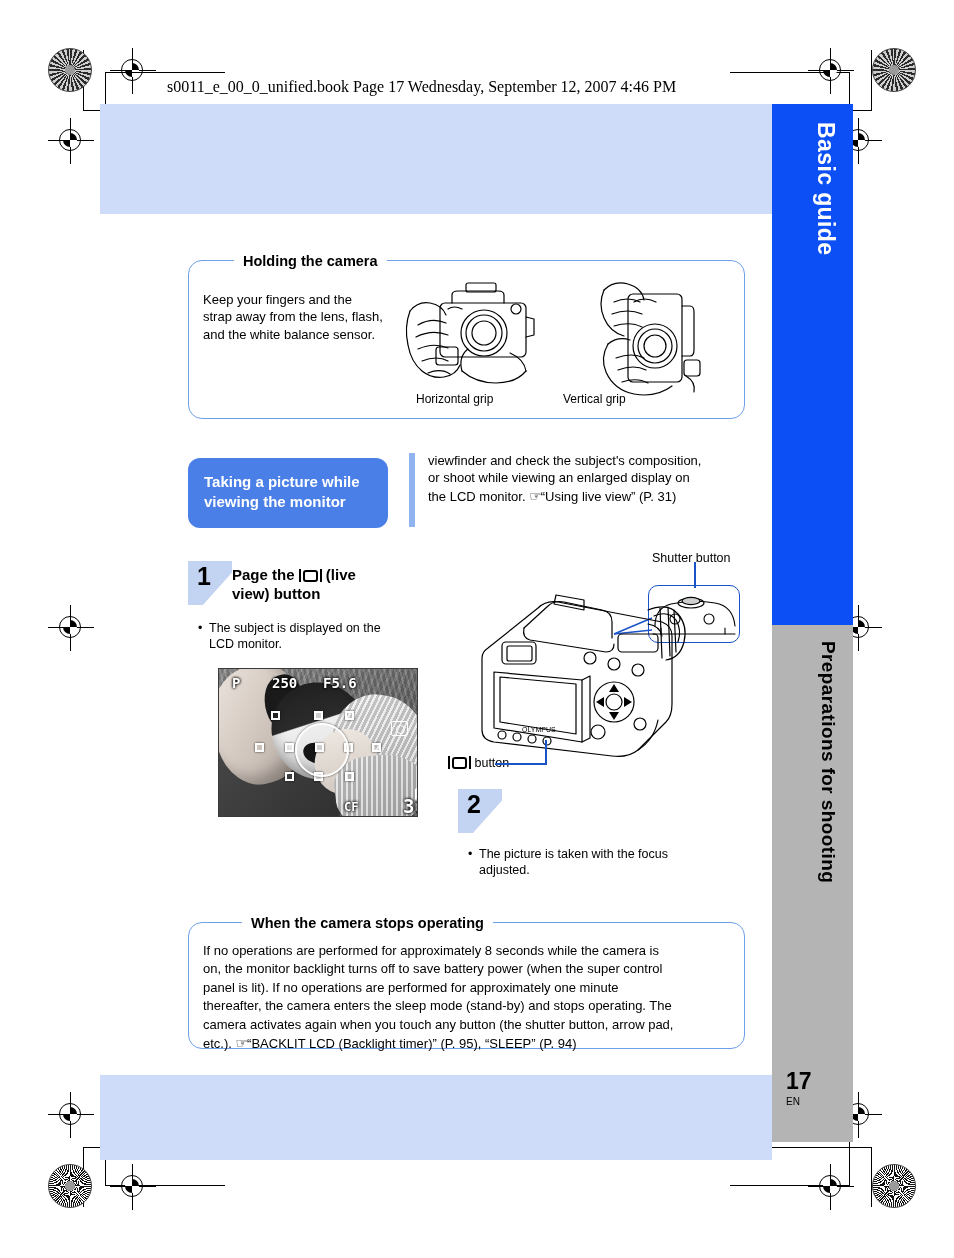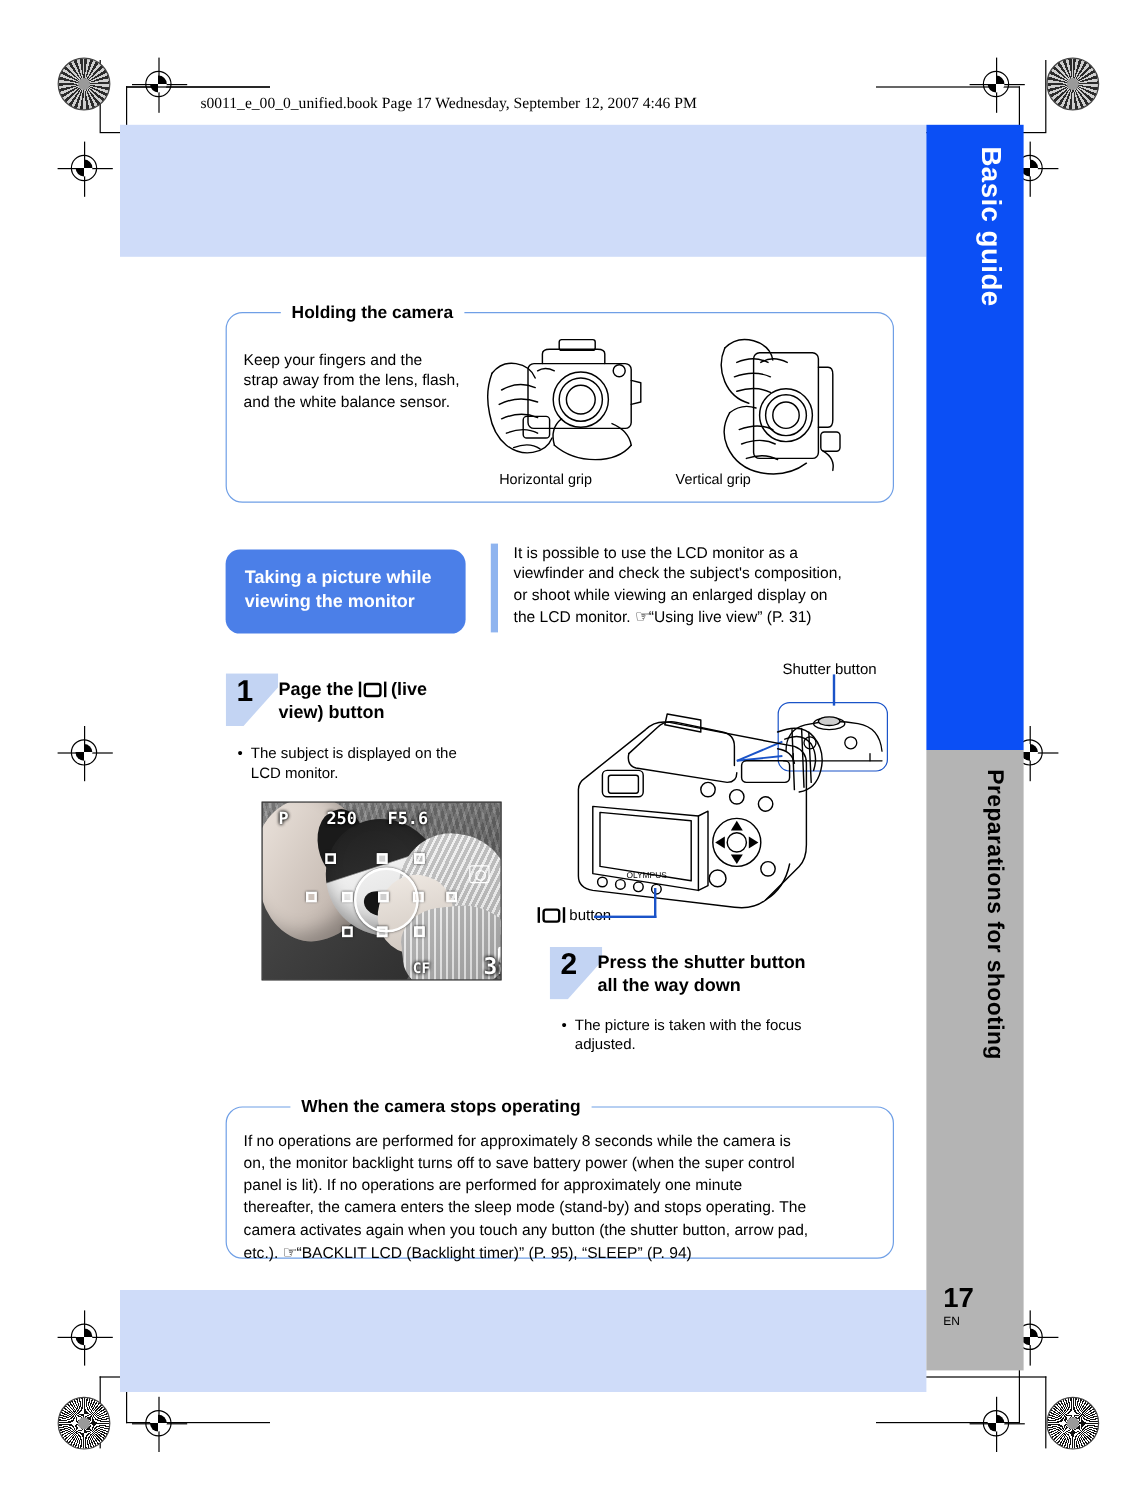--- a/index.html
+++ b/index.html
@@ -58,21 +58,21 @@
   .tab-gray .tab-label{
     color:#000;font-size:19px;right:14px;top:16px;
   }
 
   .pagenum{position:absolute;left:786px;top:1070px;width:60px;text-align:left;}
   .pagenum .num{font-size:23px;font-weight:bold;line-height:1;}
   .pagenum .en{font-size:10px;margin-top:3px;}
 
   
   .bookhdr{
-    position:absolute;left:167px;top:78px;font-size:13px;
+    position:absolute;left:167px;top:78px;font-size:16px;
     font-family:"Liberation Serif",serif;white-space:nowrap;
   }
   .hdr-rule{position:absolute;left:105px;top:72px;width:120px;height:1px;background:#000;}
 
   
   .panel{
     position:absolute;border:1.6px solid #6f9fe6;border-radius:14px;
     box-sizing:border-box;background:#fff;
   }
   .panel-title{
@@ -375,21 +375,20 @@
   </g>
 </svg>
 
 <div class="small-cap" style="position:absolute;left:416px;top:392px;">Horizontal grip</div>
 <div class="small-cap" style="position:absolute;left:563px;top:392px;">Vertical grip</div>
 
 <div class="callout" style="left:188px;top:458px;width:200px;height:70px;">Taking a picture while viewing the monitor</div>
 <div class="vbar" style="left:409px;top:453px;width:6px;height:74px;"></div>
 
 <div class="body-text" style="position:absolute;left:428px;top:452px;width:330px;">
-  <div>It is possible to use the LCD monitor as a</div>
   <div>viewfinder and check the subject's composition,</div>
   <div>or shoot while viewing an enlarged display on</div>
   <div>
     <span>the LCD monitor. </span><span class="hand">☞</span><span>“Using live view” (P. 31)</span>
   </div>
 </div>
 
 <div class="stepwrap" style="left:188px;top:561px;width:240px;height:50px;">
   <div class="stepflag"></div>
   <div class="stepnum">1</div>
@@ -524,24 +523,20 @@
       <u></u>
       <i></i>
     </span><span> button</span>
 </div>
 <div class="leader" style="left:495px;top:763px;width:52px;height:1.8px;"></div>
 <div class="leader" style="left:545px;top:740px;width:1.8px;height:25px;"></div>
 
 <div class="stepwrap" style="left:458px;top:789px;width:270px;height:50px;">
   <div class="stepflag"></div>
   <div class="stepnum">2</div>
-  <div class="steptitle" style="left:40px;">
-    <span>Press the shutter button</span><br>
-    <span>all the way down</span>
-  </div>
 </div>
 
 <div class="bullet" style="left:468px;top:846px;width:240px;">
   <span class="b">•</span>
   <span class="t">
     <span>The picture is taken with the focus</span><br>
     <span>adjusted.</span>
   </span>
 </div>
 

